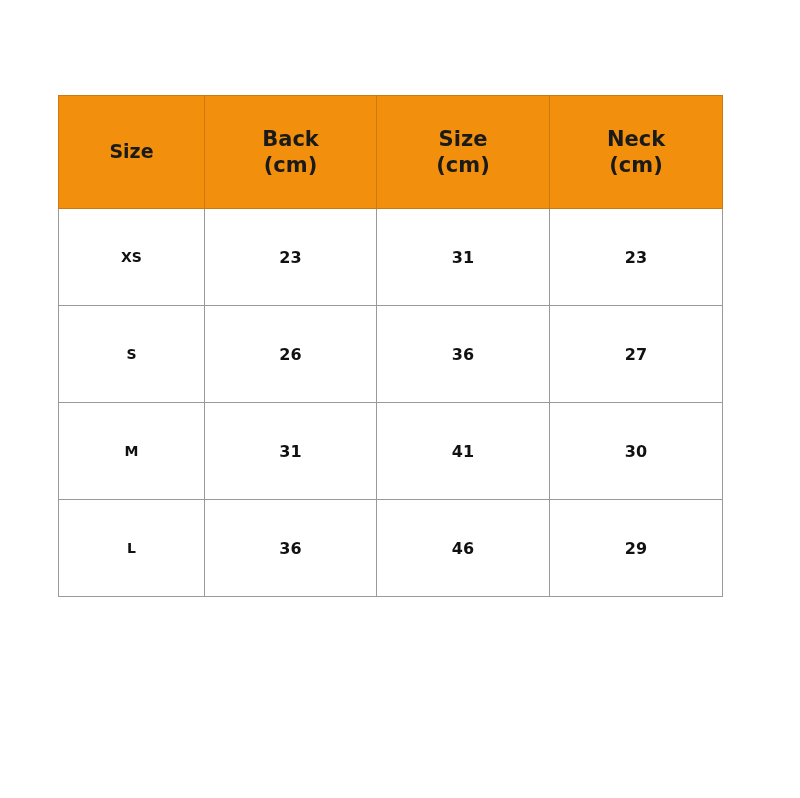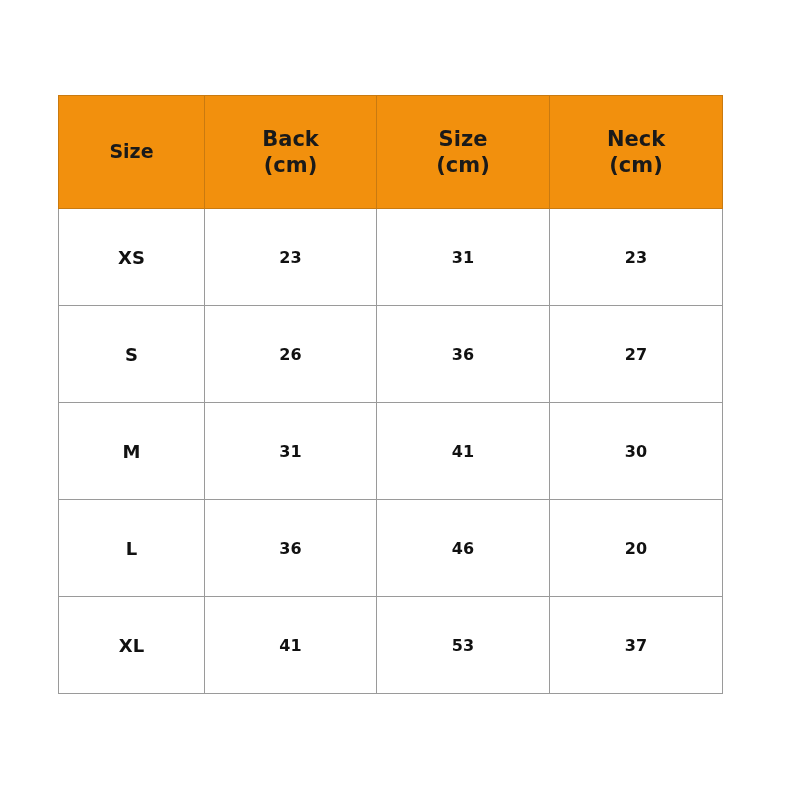--- a/index.html
+++ b/index.html
@@ -50,21 +50,21 @@
   }
   table.size-table thead th.col-size {
     font-size: 19px;
   }
   table.size-table tbody td {
     height: 94px;
     font-size: 16px;
     background: #ffffff;
   }
   table.size-table tbody td.cell-size {
-    font-size: 18px;
+    font-size: 14px;
   }
   col.c1 { width: 146px; }
   col.c2 { width: 172px; }
   col.c3 { width: 173px; }
   col.c4 { width: 173px; }
   .hdr-line { display: block; }
 </style>
 </head>
 <body>
 
@@ -112,24 +112,18 @@
         <tr>
           <td class="cell-size">M</td>
           <td>31</td>
           <td>41</td>
           <td>30</td>
         </tr>
         <tr>
           <td class="cell-size">L</td>
           <td>36</td>
           <td>46</td>
-          <td>20</td>
-        </tr>
-        <tr>
-          <td class="cell-size">XL</td>
-          <td>41</td>
-          <td>53</td>
-          <td>37</td>
+          <td>29</td>
         </tr>
       </tbody>
     </table>
   </div>
 </div>
 
 </body></html>

